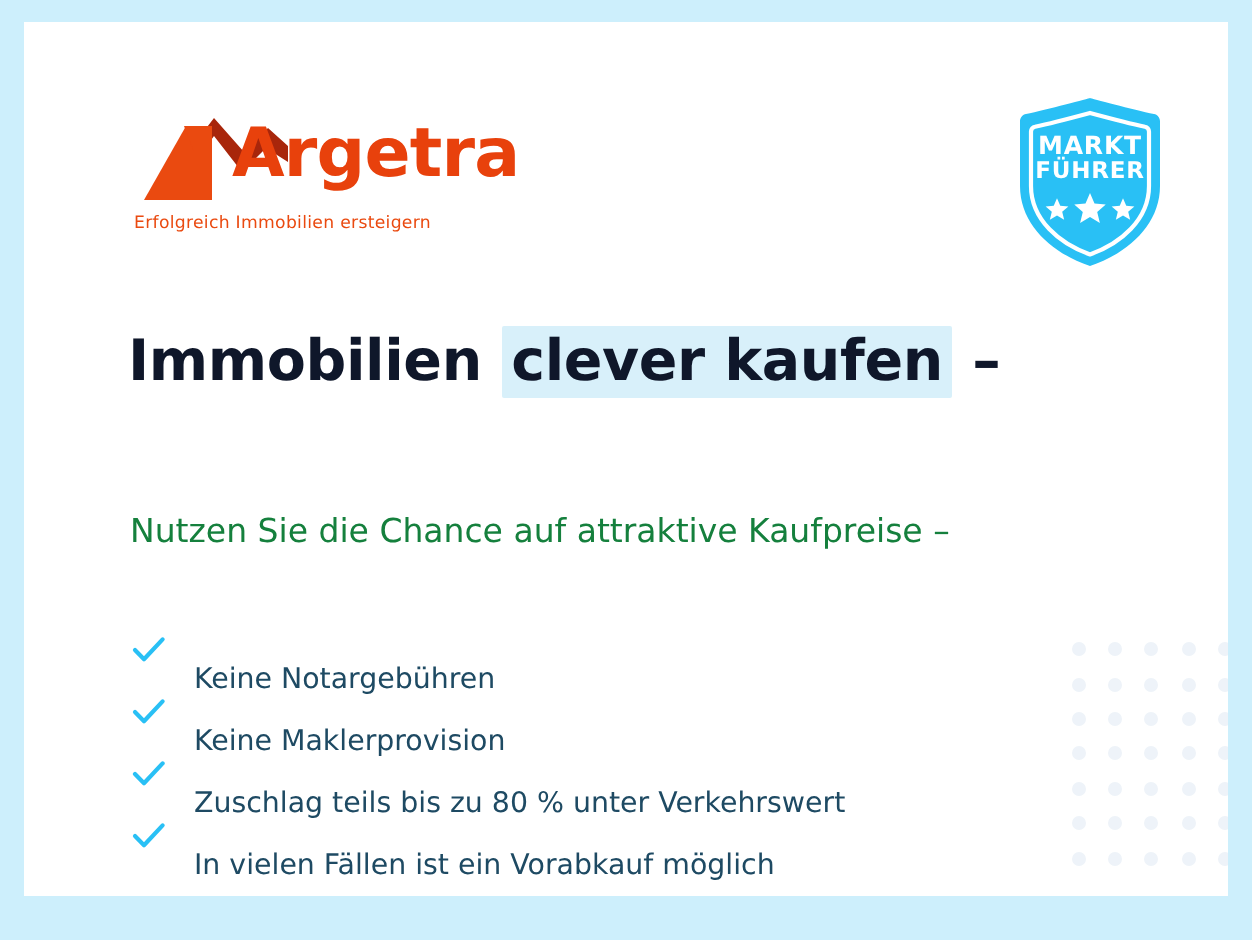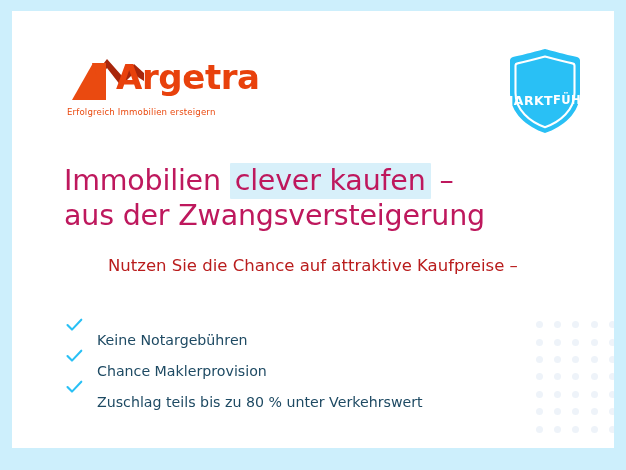--- a/index.html
+++ b/index.html
@@ -106,21 +106,21 @@
     height: 88px;
     z-index: 3;
   }
   #badge-text-wrap {
     position: absolute;
     left: 0;
     top: 0;
     width: 88px;
     height: 88px;
     display: flex;
-    flex-direction: row;
+    flex-direction: column;
     align-items: center;
     justify-content: flex-start;
     padding-top: 19px;
     box-sizing: border-box;
     pointer-events: none;
   }
   .badge-line {
     color: #ffffff;
     font-weight: 700;
     letter-spacing: 0.4px;
@@ -136,47 +136,46 @@
     align-items: center;
   }
 
   
   #headline {
     position: absolute;
     left: 52px;
     top: 133px;
     width: 470px;
     z-index: 2;
-    color: #be185d;
+    color: #0f172a;
     font-size: 28.5px;
-    font-weight: 400;
+    font-weight: 700;
     line-height: 35px;
     letter-spacing: -0.2px;
     font-family: "DejaVu Sans", sans-serif;
   }
   #headline .hl-line { display: block; white-space: nowrap; }
   .mark {
     background: #d8f0fa;
     padding: 1px 5px 2px 5px;
     border-radius: 1px;
   }
 
   
   #subheadline {
     position: absolute;
     left: 53px;
     top: 224px;
     width: 480px;
     z-index: 2;
-    color: #b91c1c;
+    color: #15803d;
     font-size: 16.5px;
     font-weight: 400;
     line-height: 27px;
     font-family: "DejaVu Sans", sans-serif;
-    margin-left: 43px;
   }
   #subheadline .sub-line { display: block; white-space: nowrap; }
 
   
   #checklist {
     position: absolute;
     left: 54px;
     top: 298px;
     width: 440px;
     z-index: 2;
@@ -350,21 +349,20 @@
           </svg>
           <svg width="13" height="13" viewBox="0 0 24 24">
             <path d="M12 2 L15 9 L22.5 9.6 L16.8 14.6 L18.6 22 L12 18 L5.4 22 L7.2 14.6 L1.5 9.6 L9 9 Z" fill="#ffffff"></path>
           </svg>
         </span>
       </div>
     </div>
 
     <h1 id="headline">
       <span class="hl-line"><span>Immobilien </span><span class="mark">clever kaufen</span><span> –</span></span>
-      <span class="hl-line">aus der Zwangsversteigerung</span>
     </h1>
 
     <p id="subheadline">
       <span class="sub-line">Nutzen Sie die Chance auf attraktive Kaufpreise –</span>
     </p>
 
     <ul id="checklist" style="list-style:none;margin:0;padding:0;">
       <li class="check-item">
         <span class="check-icon">
           <svg width="17" height="14" viewBox="0 0 17 14">
@@ -372,26 +370,34 @@
             </svg>
         </span>
         <span class="check-label">Keine Notargebühren</span>
       </li>
       <li class="check-item">
         <span class="check-icon">
           <svg width="17" height="14" viewBox="0 0 17 14">
               <path d="M1.5 7 L6 11.6 L15.3 1.7" fill="none" stroke="#29c0f5" stroke-width="2.1" stroke-linecap="round" stroke-linejoin="round"></path>
             </svg>
         </span>
-        <span class="check-label">Chance Maklerprovision</span>
+        <span class="check-label">Keine Maklerprovision</span>
       </li>
       <li class="check-item">
         <span class="check-icon">
           <svg width="17" height="14" viewBox="0 0 17 14">
               <path d="M1.5 7 L6 11.6 L15.3 1.7" fill="none" stroke="#29c0f5" stroke-width="2.1" stroke-linecap="round" stroke-linejoin="round"></path>
             </svg>
         </span>
         <span class="check-label">Zuschlag teils bis zu 80 % unter Verkehrswert</span>
       </li>
+      <li class="check-item">
+        <span class="check-icon">
+          <svg width="17" height="14" viewBox="0 0 17 14">
+              <path d="M1.5 7 L6 11.6 L15.3 1.7" fill="none" stroke="#29c0f5" stroke-width="2.1" stroke-linecap="round" stroke-linejoin="round"></path>
+            </svg>
+        </span>
+        <span class="check-label">In vielen Fällen ist ein Vorabkauf möglich</span>
+      </li>
     </ul>
 
   </div>
 </div>
 
 </body></html>

